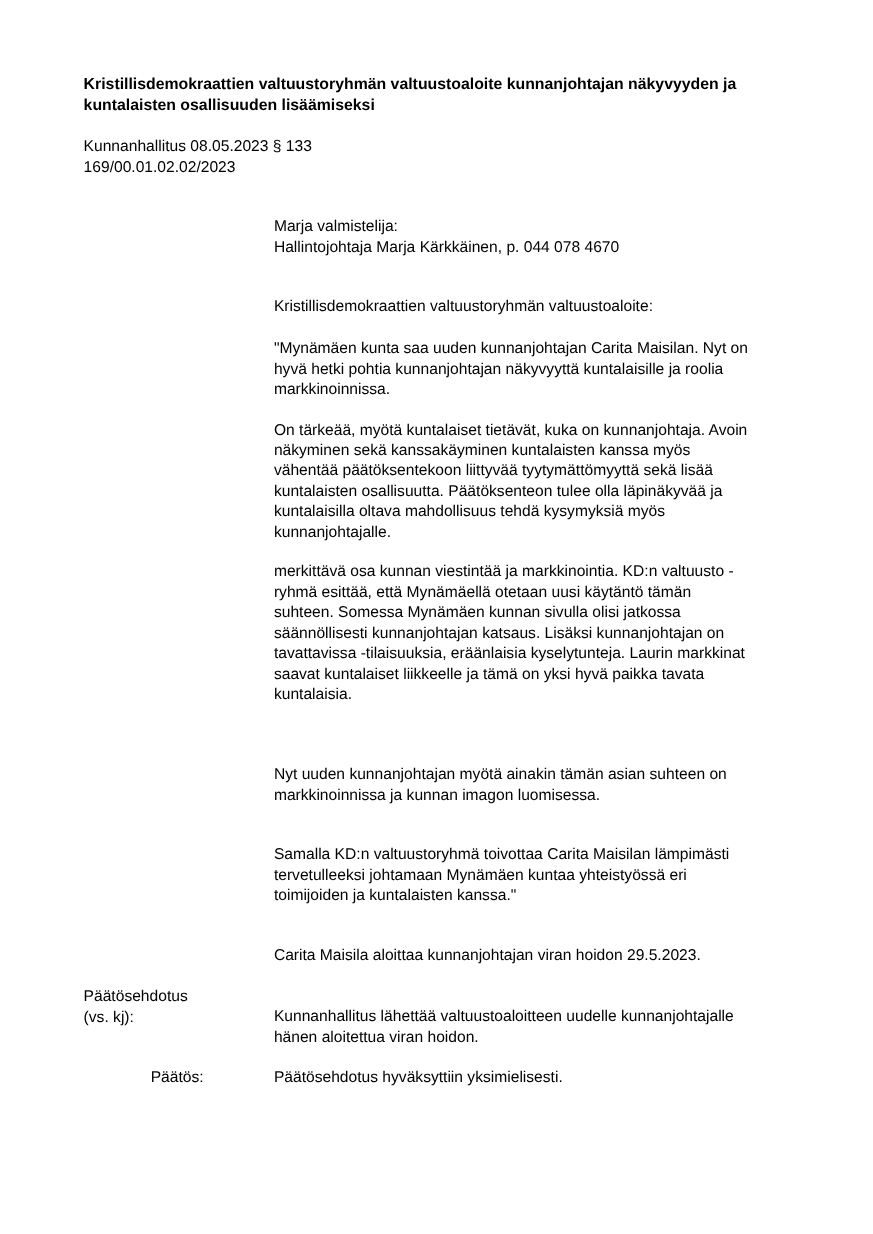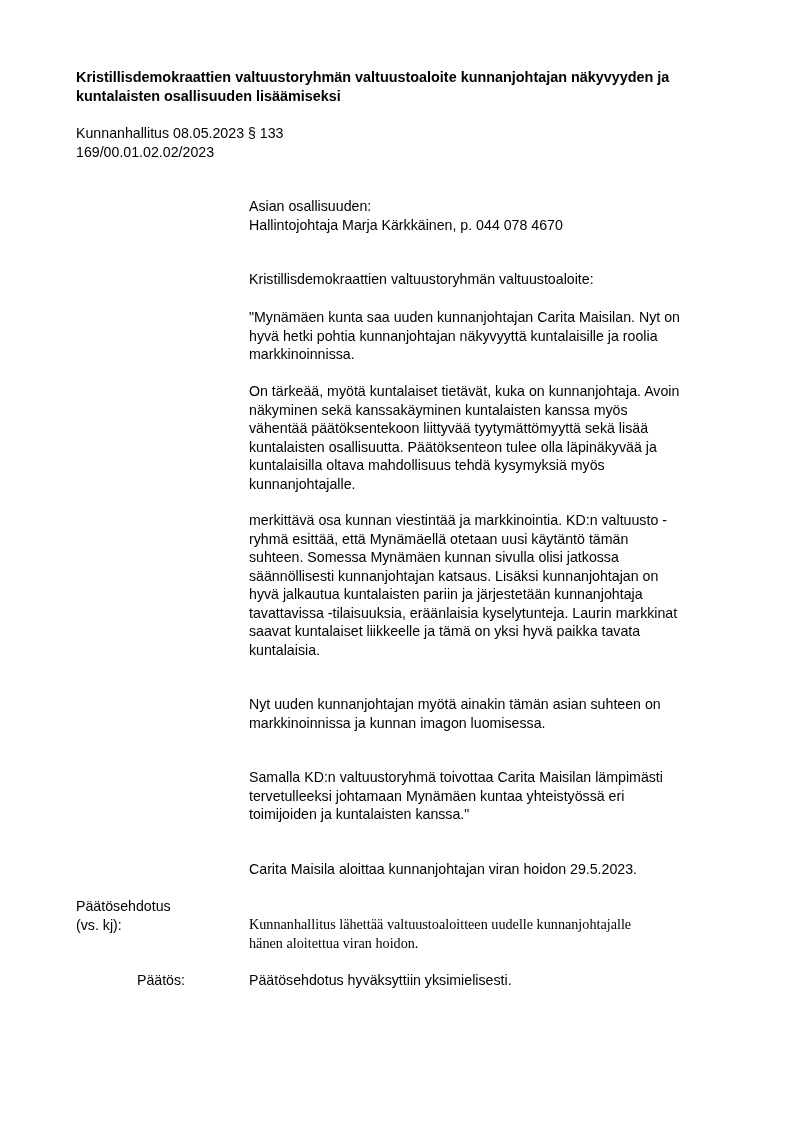--- a/index.html
+++ b/index.html
@@ -62,21 +62,21 @@
     <div class="line">Kristillisdemokraattien  valtuustoryhmän valtuustoaloite kunnanjohtajan näkyvyyden ja</div>
     <div class="line">kuntalaisten osallisuuden lisäämiseksi</div>
   </h1>
 
   <div class="meta">
     <div>Kunnanhallitus  08.05.2023 § 133</div>
     <div>169/00.01.02.02/2023</div>
   </div>
 
   <div class="body-col" style="top:197px;">
-    <div class="line">Asian osallisuuden:</div>
+    <div class="line">Marja valmistelija:</div>
     <div class="line">Hallintojohtaja  Marja Kärkkäinen, p. 044 078 4670</div>
   </div>
 
   <div class="body-col" style="top:270px;">
     <div class="line">Kristillisdemokraattien  valtuustoryhmän  valtuustoaloite:</div>
   </div>
 
   <div class="body-col" style="top:308px;">
     <div class="line">"Mynämäen  kunta  saa uuden  kunnanjohtajan   Carita Maisilan. Nyt on</div>
     <div class="line">hyvä  hetki pohtia kunnanjohtajan  näkyvyyttä  kuntalaisille ja roolia</div>
@@ -90,21 +90,20 @@
     <div class="line">kuntalaisten  osallisuutta. Päätöksenteon tulee  olla läpinäkyvää ja</div>
     <div class="line">kuntalaisilla  oltava mahdollisuus  tehdä kysymyksiä  myös</div>
     <div class="line">kunnanjohtajalle.</div>
   </div>
 
   <div class="body-col" style="top:511px;">
     <div class="line">merkittävä  osa kunnan  viestintää ja markkinointia. KD:n valtuusto -</div>
     <div class="line">ryhmä  esittää, että Mynämäellä  otetaan uusi  käytäntö  tämän</div>
     <div class="line">suhteen.  Somessa Mynämäen  kunnan  sivulla  olisi jatkossa</div>
     <div class="line">säännöllisesti  kunnanjohtajan   katsaus. Lisäksi kunnanjohtajan   on</div>
-    <div class="line">hyvä  jalkautua  kuntalaisten  pariin ja järjestetään  kunnanjohtaja</div>
     <div class="line">tavattavissa  -tilaisuuksia,  eräänlaisia kyselytunteja.  Laurin  markkinat</div>
     <div class="line">saavat kuntalaiset  liikkeelle ja tämä on yksi hyvä  paikka tavata</div>
     <div class="line">kuntalaisia.</div>
   </div>
 
   <div class="body-col" style="top:695px;">
     <div class="line">Nyt  uuden  kunnanjohtajan   myötä  ainakin tämän  asian suhteen  on</div>
     <div class="line">markkinoinnissa  ja kunnan  imagon luomisessa.</div>
   </div>
 
@@ -115,21 +114,21 @@
   </div>
 
   <div class="body-col" style="top:860px;">
     <div class="line">Carita Maisila aloittaa kunnanjohtajan  viran hoidon 29.5.2023.</div>
   </div>
 
   <div class="label-col" style="top:897px;">
     <div class="line">Päätösehdotus</div>
     <div class="line">(vs. kj):</div>
   </div>
-  <div class="body-col" style="top:915px;font-family:Liberation Serif, serif;">
+  <div class="body-col" style="top:915px;">
     <div class="line">Kunnanhallitus  lähettää valtuustoaloitteen  uudelle kunnanjohtajalle</div>
     <div class="line">hänen  aloitettua viran hoidon.</div>
   </div>
 
   <div class="label-col" style="top:971px;text-align:center;">
     <div class="line">Päätös:</div>
   </div>
   <div class="body-col" style="top:971px;">
     <div class="line">Päätösehdotus  hyväksyttiin  yksimielisesti.</div>
   </div>

